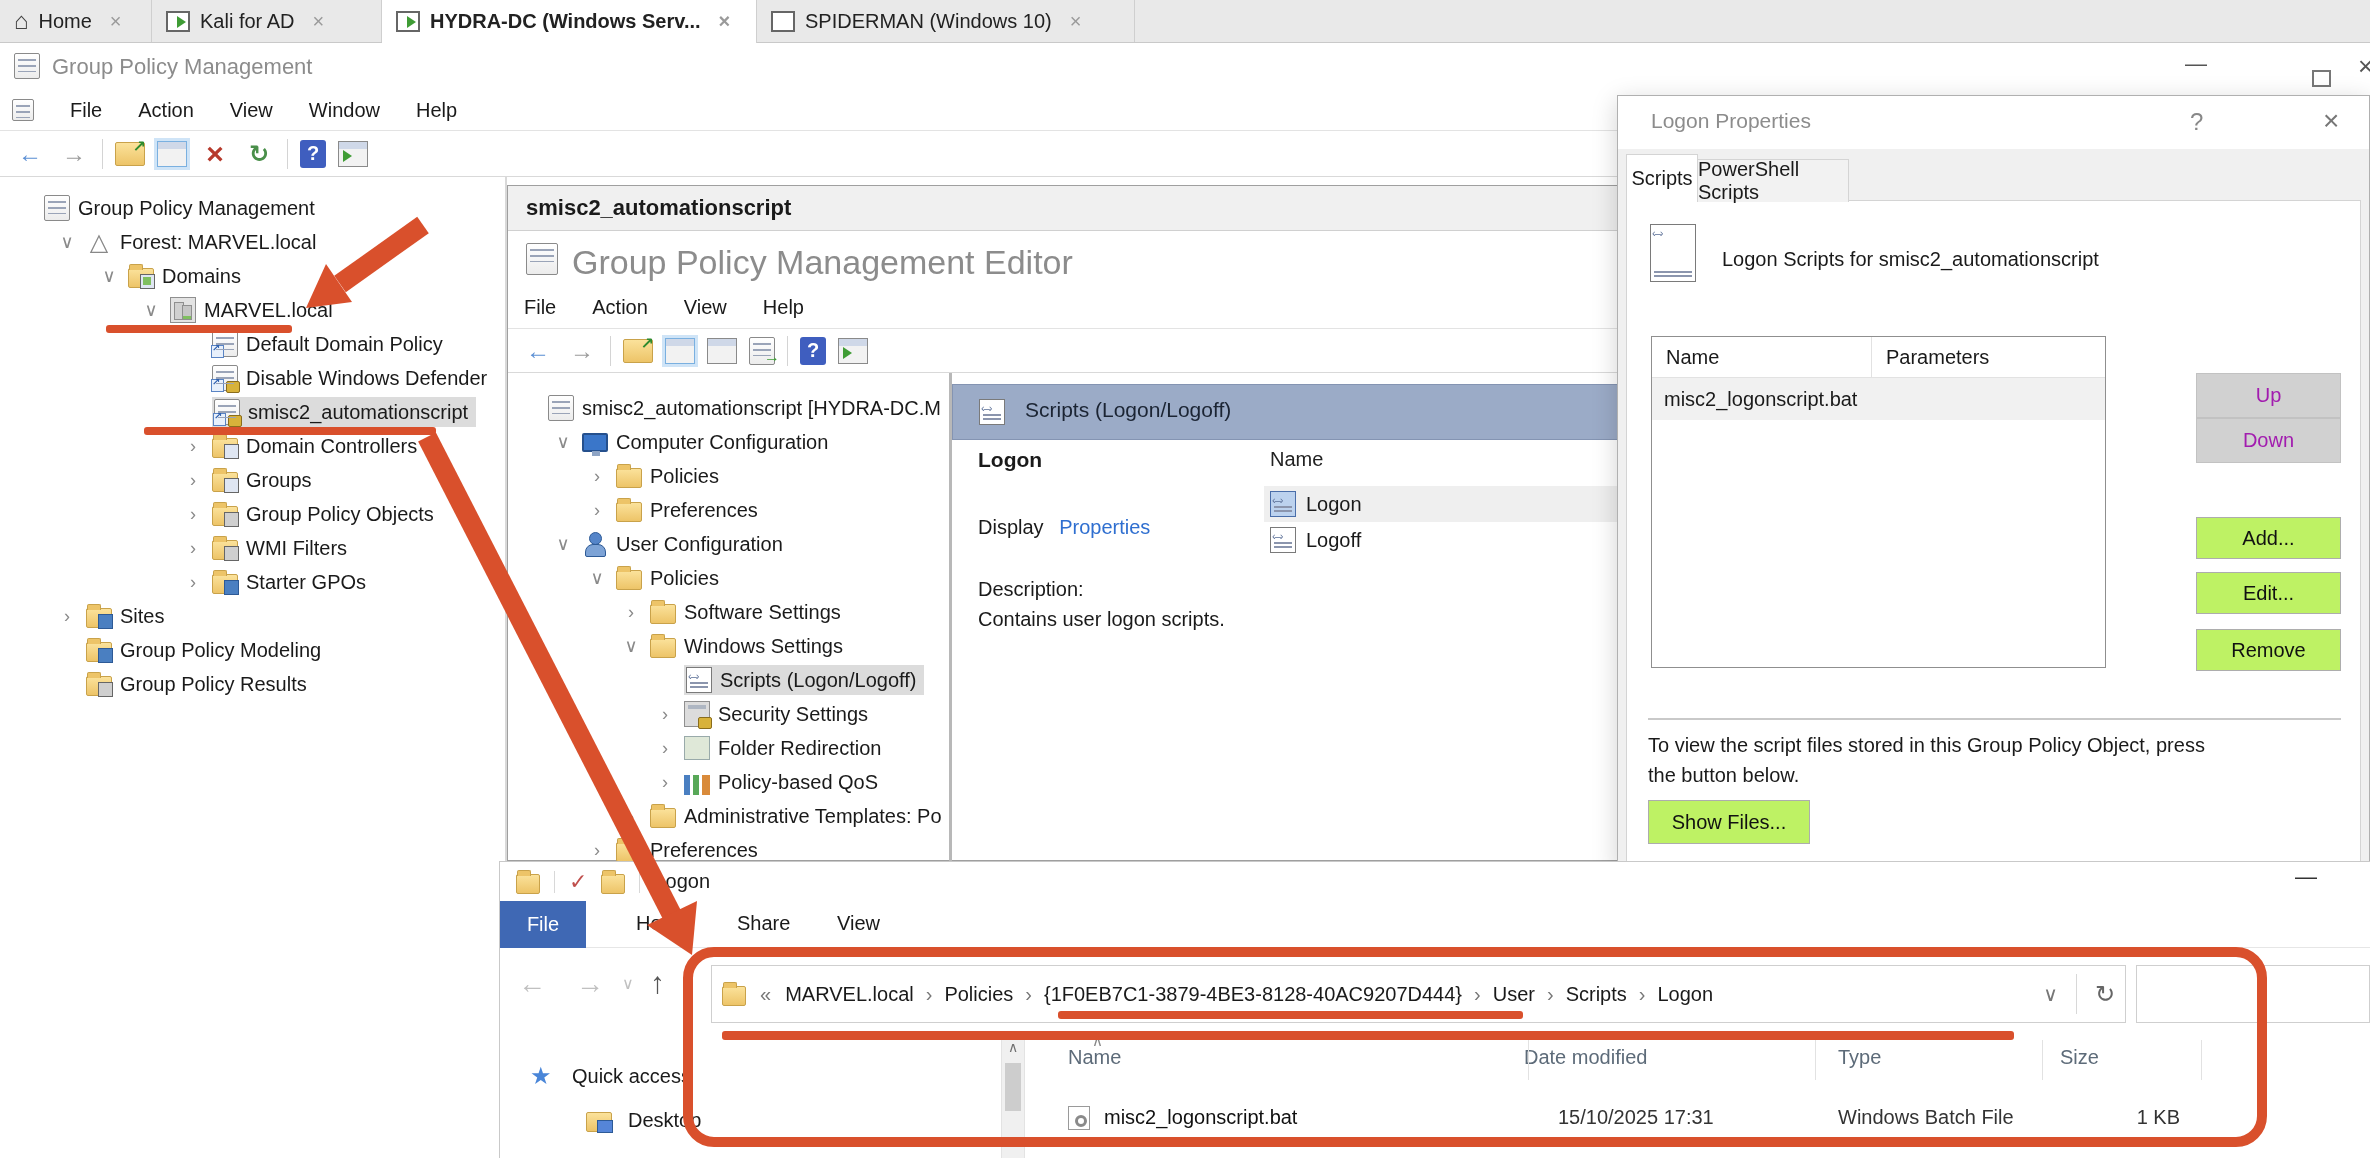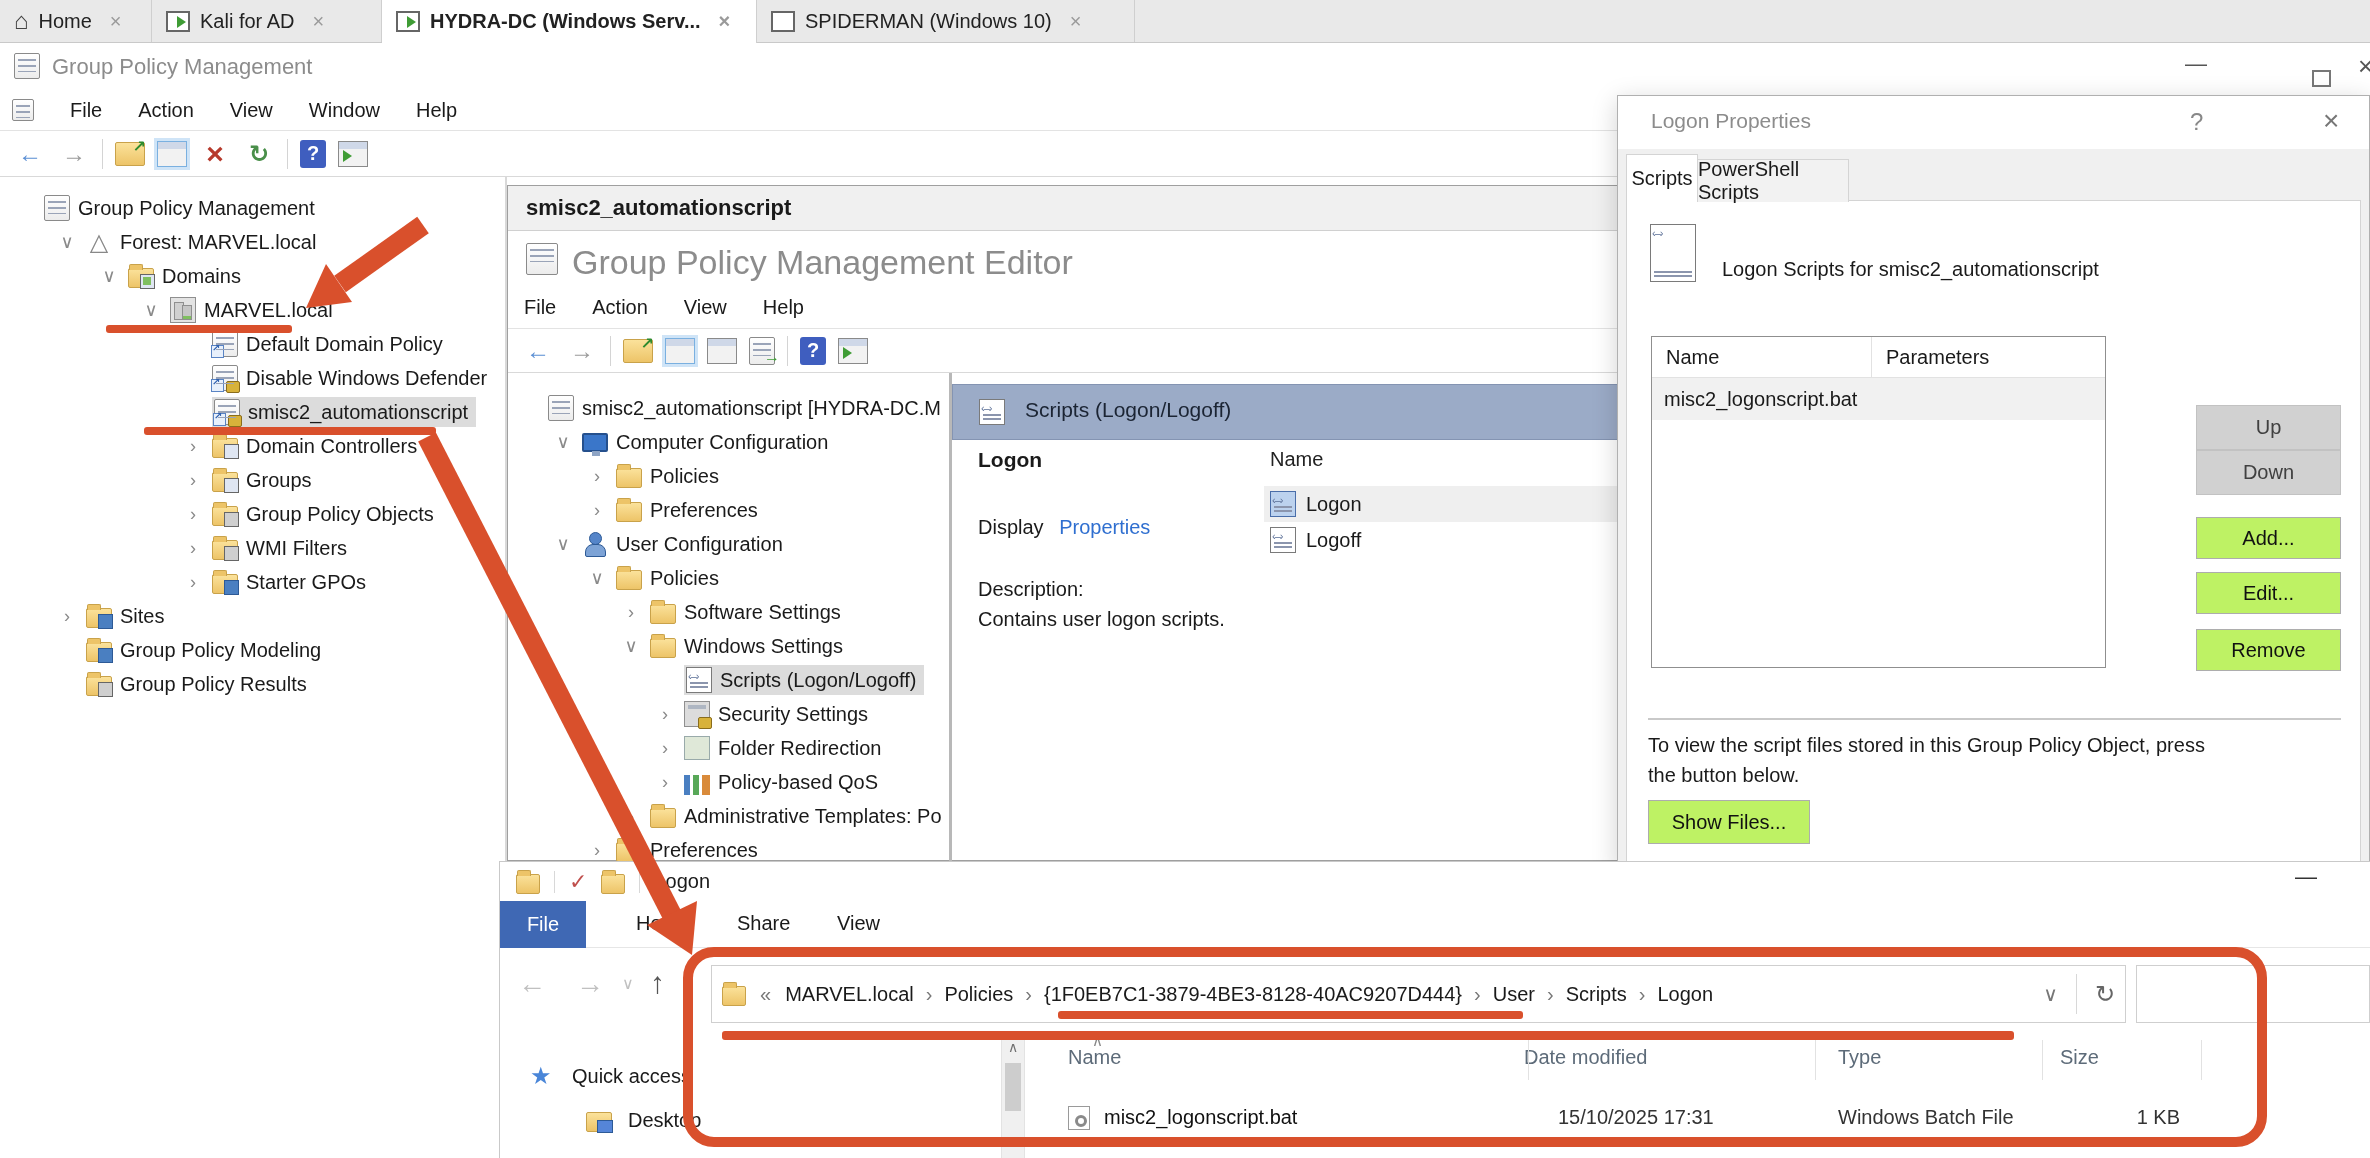--- a/index.html
+++ b/index.html
@@ -79,21 +79,21 @@
   .ic-batch::after{content:"";position:absolute;right:2px;bottom:2px;width:12px;height:12px;border:3px solid #8a8a8a;border-radius:50%;box-sizing:border-box;background:#fff;}
   .ic-star{color:#4a86d8;font-size:24px;line-height:26px;}
   .ic-desktopf{height:20px;margin-top:4px;background:linear-gradient(#fbe29b,#edc468);border:1px solid #c9a24a;border-radius:2px;box-sizing:border-box;}
   .ic-desktopf::after{content:"";position:absolute;right:-2px;bottom:-2px;width:14px;height:11px;background:#5585d8;border:1px solid #2d5a96;}
   .pin{position:relative;width:18px;height:18px;transform:rotate(45deg);}
   .pin::before{content:"";position:absolute;left:6px;top:0;width:6px;height:10px;background:#8a8a8a;}
   .pin::after{content:"";position:absolute;left:8px;top:10px;width:2px;height:8px;background:#8a8a8a;}
   
   .btn{position:absolute;box-sizing:border-box;border:1px solid #adadad;background:#bef264;color:#111;
        display:flex;align-items:center;justify-content:center;font-size:20px;}
-  .btn.disabled{background:#d1d1d1;color:#404040;border-color:#c2c2c2;margin-top:32px;}
+  .btn.disabled{background:#d1d1d1;color:#a21caf;border-color:#c2c2c2;}
   
   .crumbsep{color:#777;margin:0 12px;font-size:20px;}
   .hdrtxt{color:#5d6b79;}
   .navarrow{color:#c0c0c0;font-size:28px;}
   .qatsep{width:1px;height:22px;background:#d8d8d8;}
 </style>
 </head>
 <body>
 
 <div class="abs" id="tabstrip">
@@ -393,21 +393,21 @@
   </div>
   <div class="abs" style="left:8px;top:104px;width:735px;height:662px;background:#fff;border:1px solid #d4d4d4;box-sizing:border-box;"></div>
   <div class="abs" style="left:8px;top:58px;width:70px;height:47px;background:#fff;border:1px solid #d4d4d4;border-bottom:none;display:flex;align-items:center;justify-content:center;z-index:2;">
     <span>Scripts</span>
   </div>
   <div class="abs" style="left:79px;top:63px;width:150px;height:42px;background:#f2f2f2;border:1px solid #d4d4d4;border-bottom:none;display:flex;align-items:center;justify-content:center;">
     <span>PowerShell Scripts</span>
   </div>
 
   <span class="ic ic-script abs" style="left:32px;top:128px;width:46px;height:58px;z-index:3;"></span>
-  <span class="abs" style="left:104px;top:152px;font-size:20px;z-index:3;margin-top:10px;">Logon Scripts for smisc2_automationscript</span>
+  <span class="abs" style="left:104px;top:152px;font-size:20px;z-index:3;">Logon Scripts for smisc2_automationscript</span>
 
   <div class="abs" style="left:33px;top:240px;width:455px;height:332px;background:#fff;border:1px solid #8f8f8f;box-sizing:border-box;z-index:3;">
     <div style="display:flex;height:40px;align-items:center;border-bottom:1px solid #e2e2e2;">
       <span style="padding-left:14px;width:220px;box-sizing:border-box;border-right:1px solid #e2e2e2;height:40px;display:flex;align-items:center;">Name</span>
       <span style="padding-left:14px;">Parameters</span>
     </div>
     <div style="display:flex;height:42px;align-items:center;background:#f1f1f1;">
       <span style="padding-left:12px;">misc2_logonscript.bat</span>
       <span></span>
     </div>

